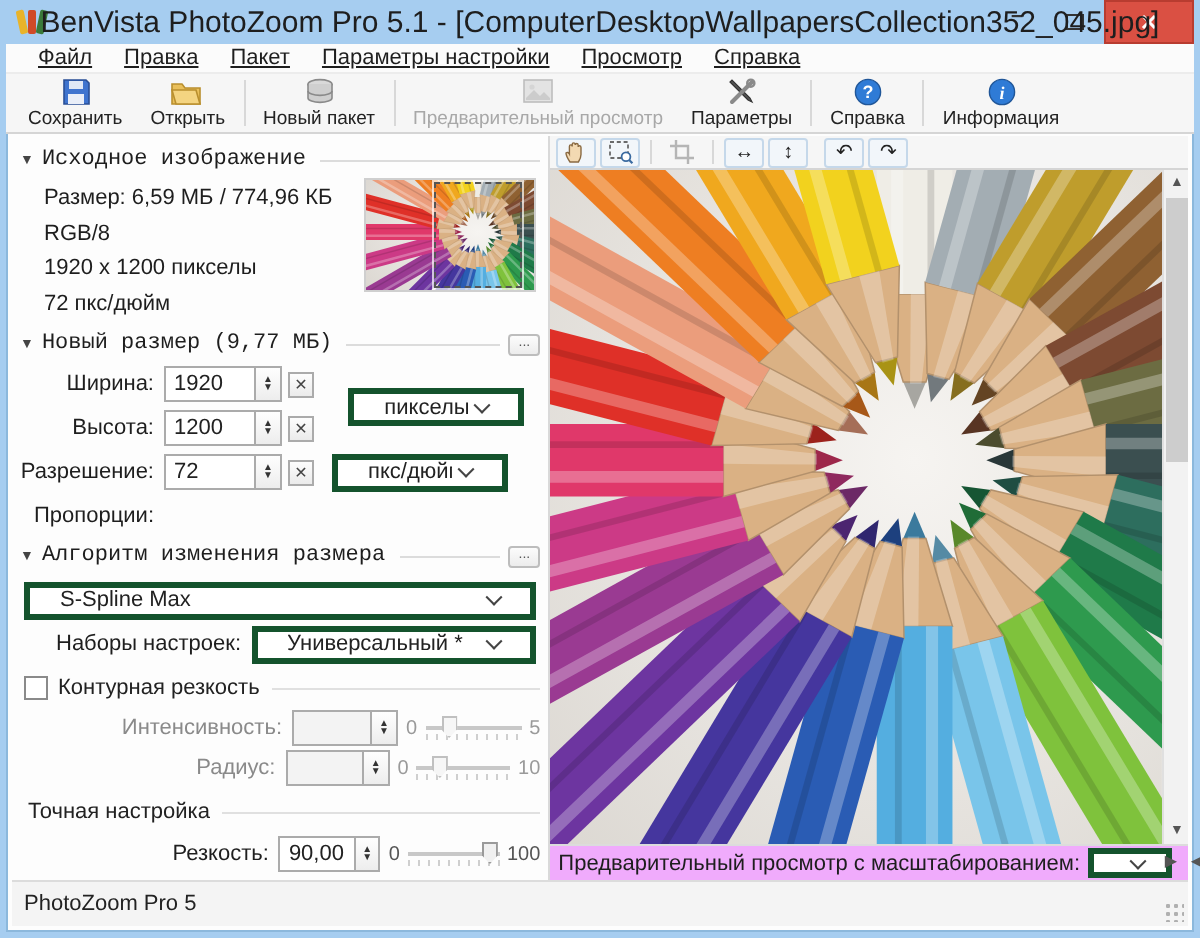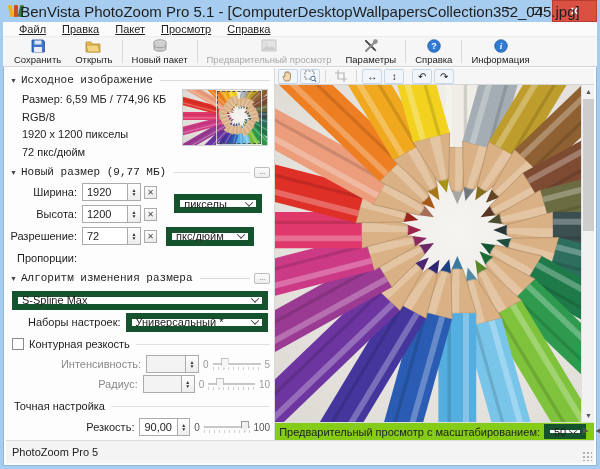--- a/index.html
+++ b/index.html
@@ -56,21 +56,21 @@
   .thumb-wrap svg { display:block; }
   .sel-rect { position:absolute; top:1px; bottom:1px; left:34px; width:44px; border:1px dashed #555; box-shadow:0 0 0 1px rgba(255,255,255,.7); }
 
   
   .row { display:flex; align-items:center; height:18px; margin:4px 0; }
   .lbl { text-align:right; padding-right:5px; color:#1e1e1e; white-space:nowrap; }
   .tinput { height:18px; border:1px solid #ababab; background:#fff; padding:0 4px; display:flex; align-items:center; font-size:11px; }
   .tinput.disabled { background:#f3f3f3; color:#aaa; }
   .spinner { width:13px; height:18px; border:1px solid #ababab; border-left:none; background:linear-gradient(#fefefe,#ededed); display:flex; flex-direction:column; align-items:center; justify-content:center; font-size:5px; color:#333; line-height:4px; }
   .xbtn { width:13px; height:13px; margin-left:3px; border:1px solid #ababab; background:linear-gradient(#fdfdfd,#ebebeb); font-size:8px; line-height:11px; text-align:center; color:#444; }
-  .dropdown { height:19px; border:6px solid #14532d; background:#fff; display:flex; align-items:center; padding:0 4px; position:relative; }
+  .dropdown { height:19px; border:3px solid #14532d; background:#fff; display:flex; align-items:center; padding:0 15px; position:relative; }
   .dropdown .dval { flex:1; white-space:nowrap; overflow:hidden; }
   .chev { width:6px; height:6px; border-right:1px solid #444; border-bottom:1px solid #444; transform:rotate(45deg) translate(-1px,-1px); margin-left:4px; flex:0 0 auto; }
 
   
   .slider { position:relative; width:48px; height:14px; margin:0 4px; }
   .slider .sl-track { position:absolute; left:0; right:0; top:6px; height:2px; background:#c8c8c8; }
   .slider .sl-ticks { position:absolute; left:0; right:0; top:10px; height:3px;
       background-image:repeating-linear-gradient(to right,#cfcfcf 0,#cfcfcf 1px,transparent 1px,transparent 5px); }
   .slider .sl-thumb { position:absolute; top:1px; width:8px; height:11px; background:#f0f0f0; border:1px solid #9a9a9a;
       clip-path:polygon(0 0,100% 0,100% 60%,50% 100%,0 60%); }
@@ -90,21 +90,21 @@
   .preview-zone { flex:1; display:flex; position:relative; overflow:hidden; background:#e8e6e2; }
   .preview-img { flex:1; position:relative; overflow:hidden; }
   .preview-img svg { display:block; }
 
   .vscroll { width:13px; background:#f2f2f2; border-left:1px solid #e0e0e0; position:relative; }
   .vscroll .arr { position:absolute; left:0; width:13px; height:13px; font-size:7px; color:#555; text-align:center; line-height:13px; }
   .vscroll .arr.up { top:0; }
   .vscroll .arr.down { bottom:0; }
   .vscroll .vthumb { position:absolute; left:1px; width:11px; top:14px; height:132px; background:#cdcdcd; }
 
-  .zoom-bar { height:18px; background:#84cc16; border-top:1px solid #dcdcdc; display:flex; align-items:center; padding-left:4px; }
+  .zoom-bar { height:18px; background:#f0abfc; border-top:1px solid #dcdcdc; display:flex; align-items:center; padding-left:4px; }
   .zoom-label { color:#1e1e1e; white-space:nowrap; }
   .zoom-dd { width:42px; height:15px; margin-left:4px; }
   .hscroll { flex:1; height:13px; margin:0 2px 0 6px; background:#f2f2f2; position:relative; }
   .hscroll .arr { position:absolute; top:0; width:13px; height:13px; font-size:8px; color:#555; text-align:center; line-height:12px; }
   .hscroll .arr.left { left:0; }
   .hscroll .arr.right { right:0; }
   .hscroll .hthumb { position:absolute; top:1px; height:11px; left:38%; width:44%; background:#cdcdcd; }
 
   
   .statusbar { position:absolute; left:3px; right:3px; bottom:3px; height:23px; background:#f4f4f4; border-top:1px solid #dcdcdc; display:flex; align-items:center; padding-left:6px; }
@@ -134,20 +134,21 @@
           <span class="box"></span>
         </div>
       <div class="win-btn close">✕</div>
     </div>
   </div>
 
   <div class="menubar">
     <span class="menu-item">Файл</span>
     <span class="menu-item">Правка</span>
     <span class="menu-item">Пакет</span>
+    <span class="menu-item">Параметры настройки</span>
     <span class="menu-item">Просмотр</span>
     <span class="menu-item">Справка</span>
   </div>
 
   <div class="toolbar">
     <div class="tb-btn">
       <span class="ticon">
         <svg width="14" height="14" viewBox="0 0 14 14">
             <path d="M1 1h11l1.5 1.5V13H1z" fill="#3f74cf" stroke="#2a4f96" stroke-width=".8"></path>
             <rect x="3.5" y="1.5" width="7" height="4" fill="#dfe8f6"></rect>

